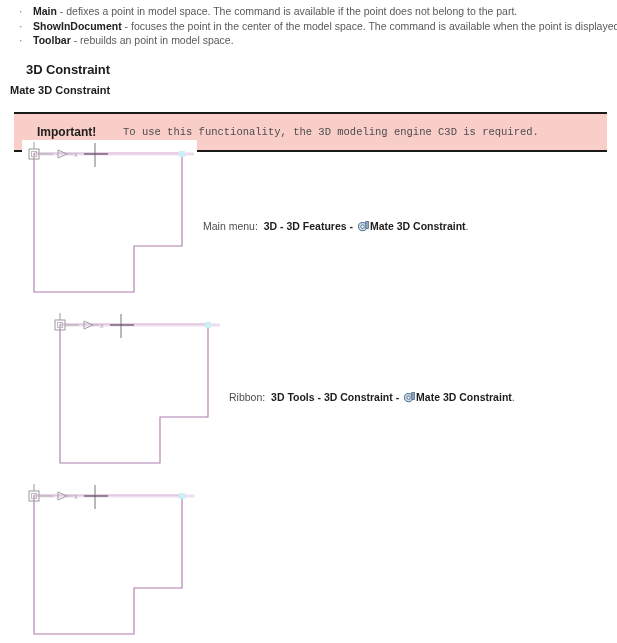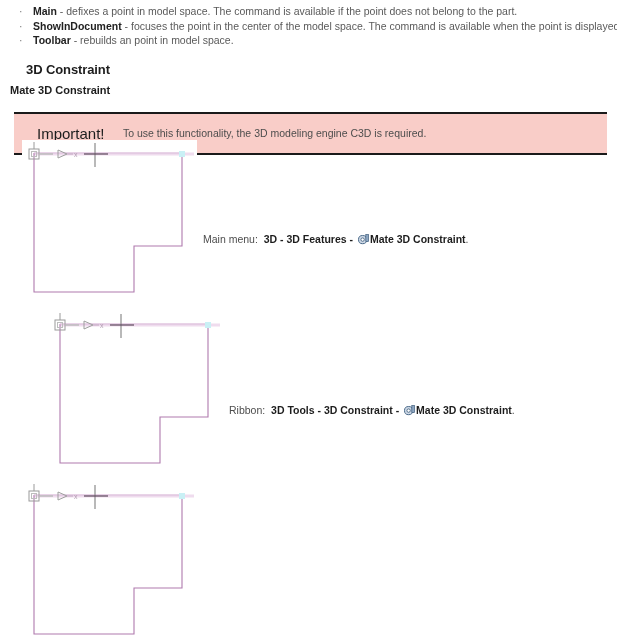--- a/index.html
+++ b/index.html
@@ -64,30 +64,31 @@
     border-top: 2px solid #1a1a1a;
     border-bottom: 2px solid #1a1a1a;
   }
   .note-box {
     background: #f9cdc8;
     display: flex;
     align-items: center;
     padding: 11px 0 11px 0;
   }
   .note-label {
-    font-size: 15px;
-    font-weight: normal;
+    font-size: 12px;
+    font-weight: bold;
     color: #1d1d1d;
     margin-left: 23px;
     width: 86px;
     flex: none;
   }
   .note-text {
     font-size: 10.5px;
     color: #4d4d4d;
+    font-family: Liberation Mono, monospace;
   }
 
   
   .cad-row {
     position: absolute;
     left: 0;
     width: 617px;
     height: 172px;
   }
   .cad-row.r1 { top: 140px; }
@@ -101,21 +102,21 @@
     width: 175px;
     height: 172px;
     background: #ffffff;
     overflow: hidden;
   }
   .cad-canvas svg { display: block; }
 
   .cad-caption {
     position: absolute;
     left: 203px;
-    top: 93px;
+    top: 80px;
     font-size: 10.5px;
     color: #4d4d4d;
     white-space: nowrap;
   }
   .cad-caption b {
     color: #1d1d1d;
     font-weight: bold;
   }
   .inline-icon {
     display: inline-block;

